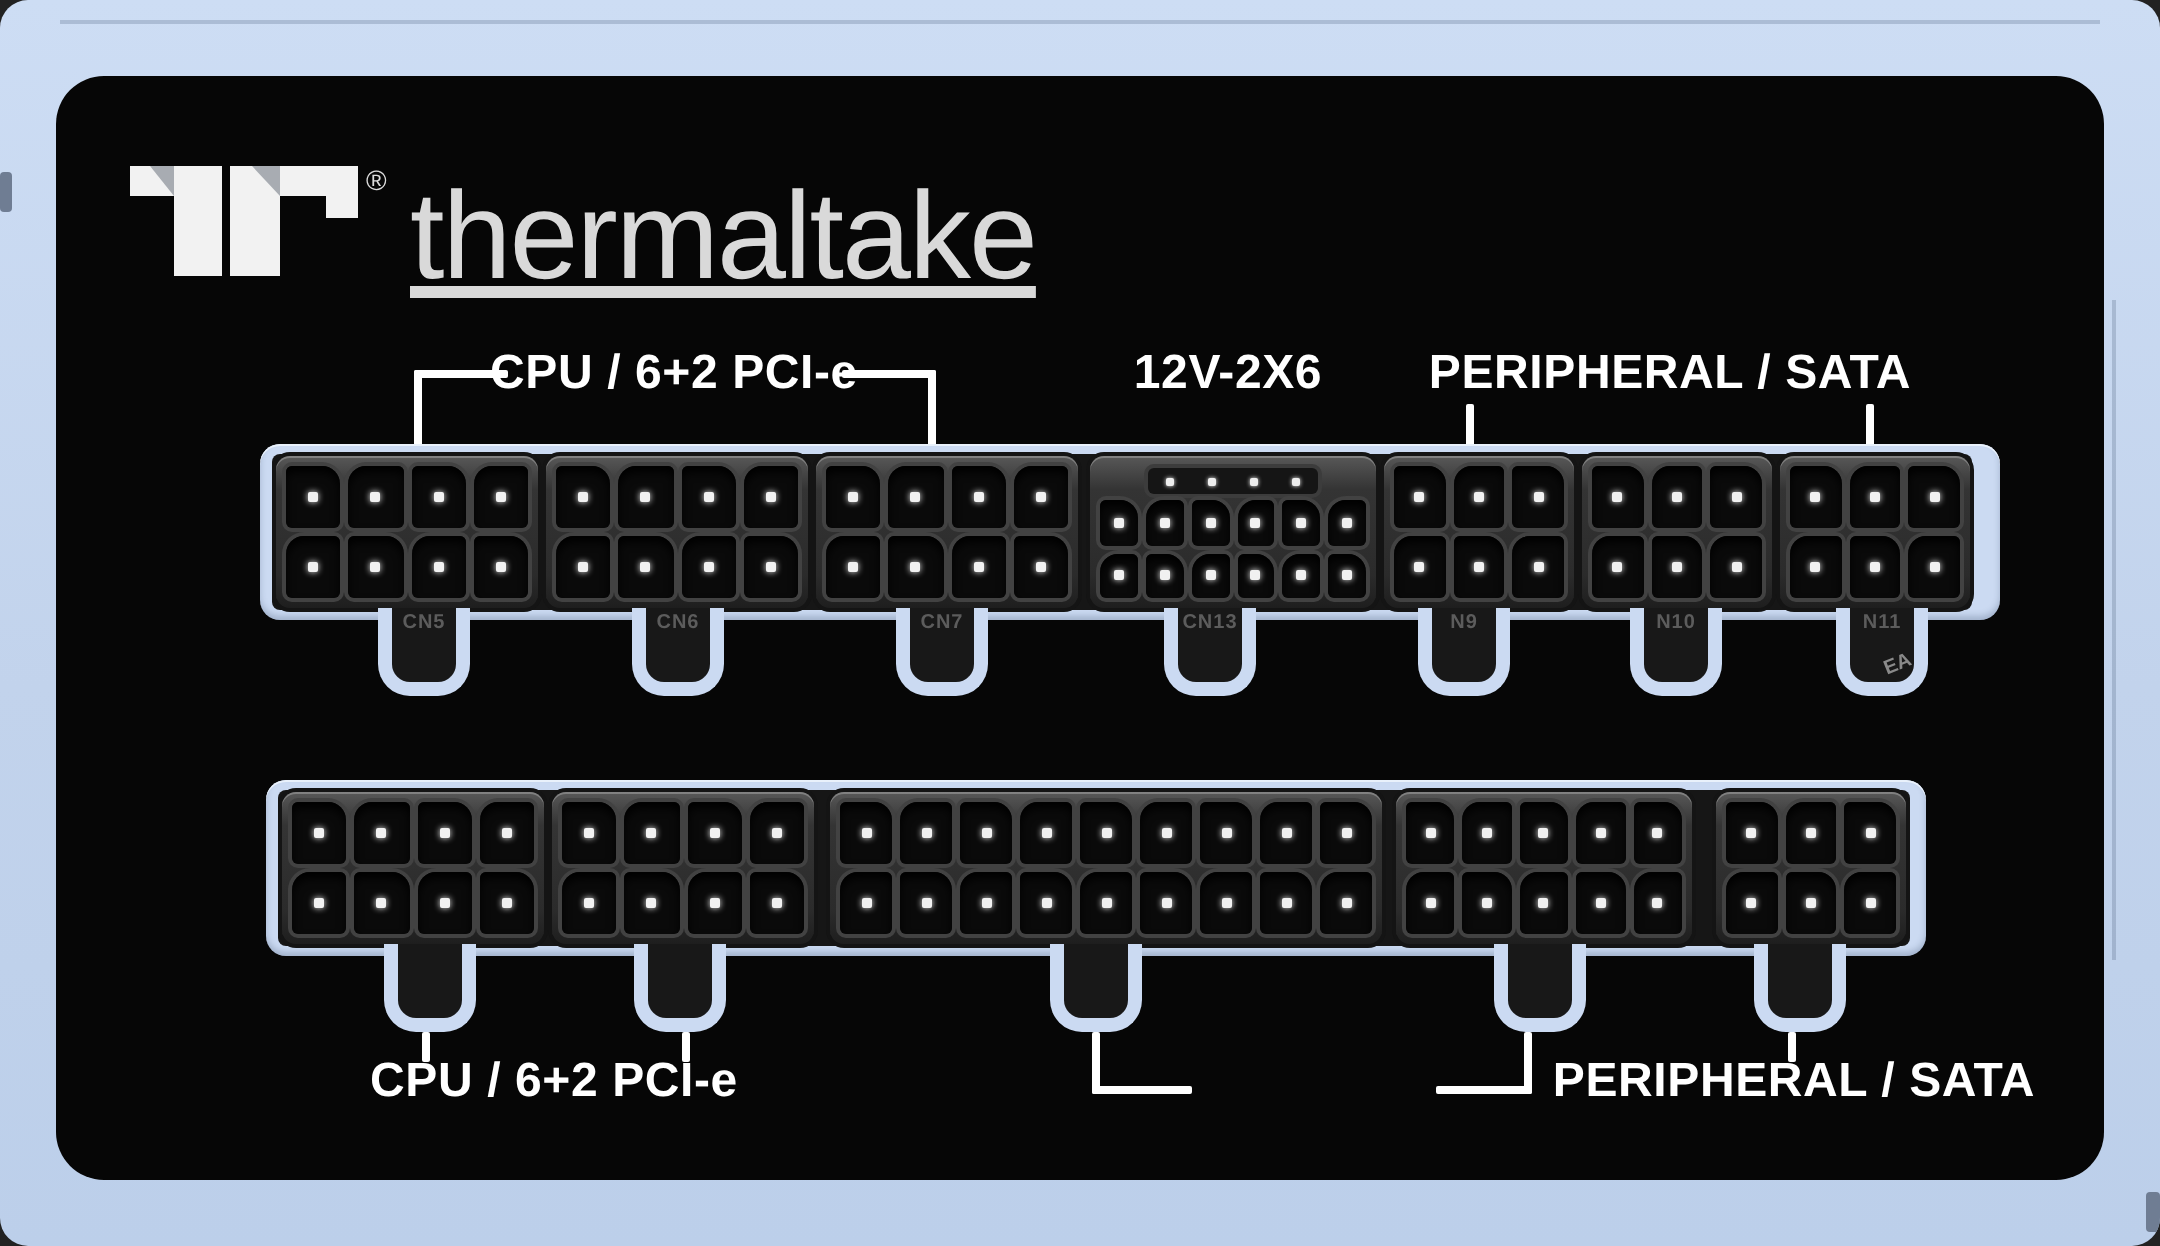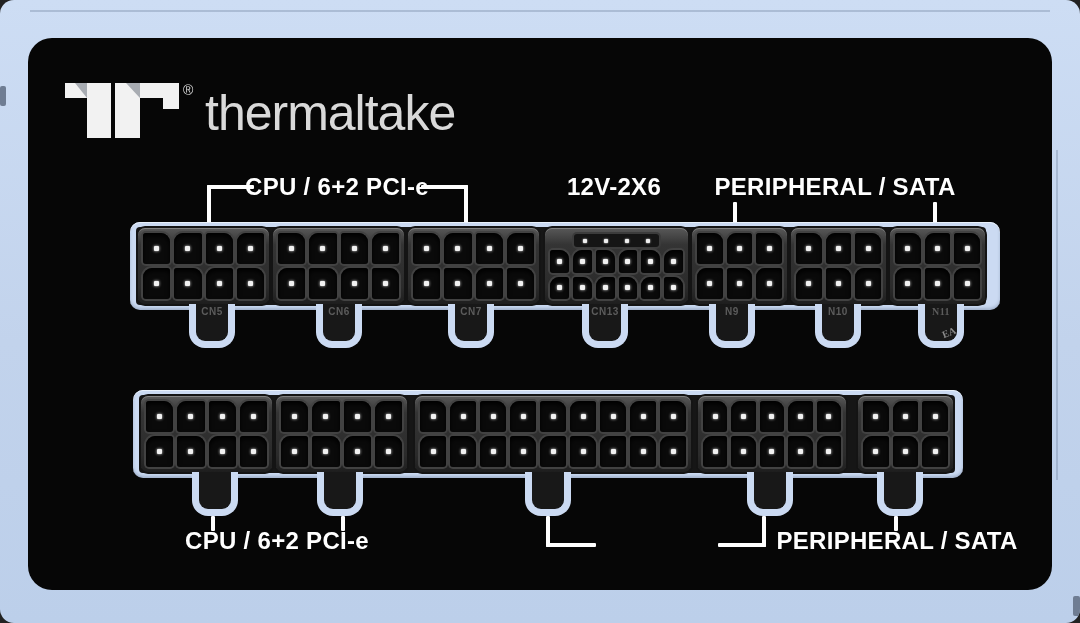--- a/index.html
+++ b/index.html
@@ -14,21 +14,21 @@
   .panel{
     position:absolute; left:28px; top:38px; width:1024px; height:552px;
     background:#060606; border-radius:24px;
   }
   
   .logo-wrap{position:absolute; left:63px; top:80px; width:560px; height:70px;}
   .logo-wrap svg{position:absolute; left:0; top:0;}
   .regmark{position:absolute; left:120px; top:2px; color:#dcdcdc; font-size:14px;}
   .wordmark{
     position:absolute; left:142px; top:8px; color:#d9d9d9;
-    font-size:50px; font-weight:400; letter-spacing:-1px; line-height:1;
+    font-size:62px; font-weight:400; letter-spacing:-1px; line-height:1;text-decoration:underline;
   }
   
   .plabel{
     position:absolute; transform:translateX(-50%);
     color:var(--label_white,#fff); font-size:24px; font-weight:700;
     letter-spacing:.3px; white-space:nowrap;
   }
   .line{position:absolute; background:var(--label_white,#fff); border-radius:1px;}
   
   .strip{
@@ -506,21 +506,21 @@
     </div>
     <div class="tab" style="left: 582px; top: 304px;">
       <span class="tab-label">CN13</span>
     </div>
     <div class="tab" style="left: 709px; top: 304px;">
       <span class="tab-label">N9</span>
     </div>
     <div class="tab" style="left: 815px; top: 304px;">
       <span class="tab-label">N10</span>
     </div>
-    <div class="tab" style="left: 918px; top: 304px; font-family: Liberation Serif, serif;">
+    <div class="tab" style="left: 918px; top: 304px;">
       <span class="tab-label">N11</span>
       <span class="tab-extra">EA</span>
     </div>
     <div class="tab" style="left: 192px; top: 472px;"></div>
     <div class="tab" style="left: 317px; top: 472px;"></div>
     <div class="tab" style="left: 525px; top: 472px;"></div>
     <div class="tab" style="left: 747px; top: 472px;"></div>
     <div class="tab" style="left: 877px; top: 472px;"></div>
   </div>
 

